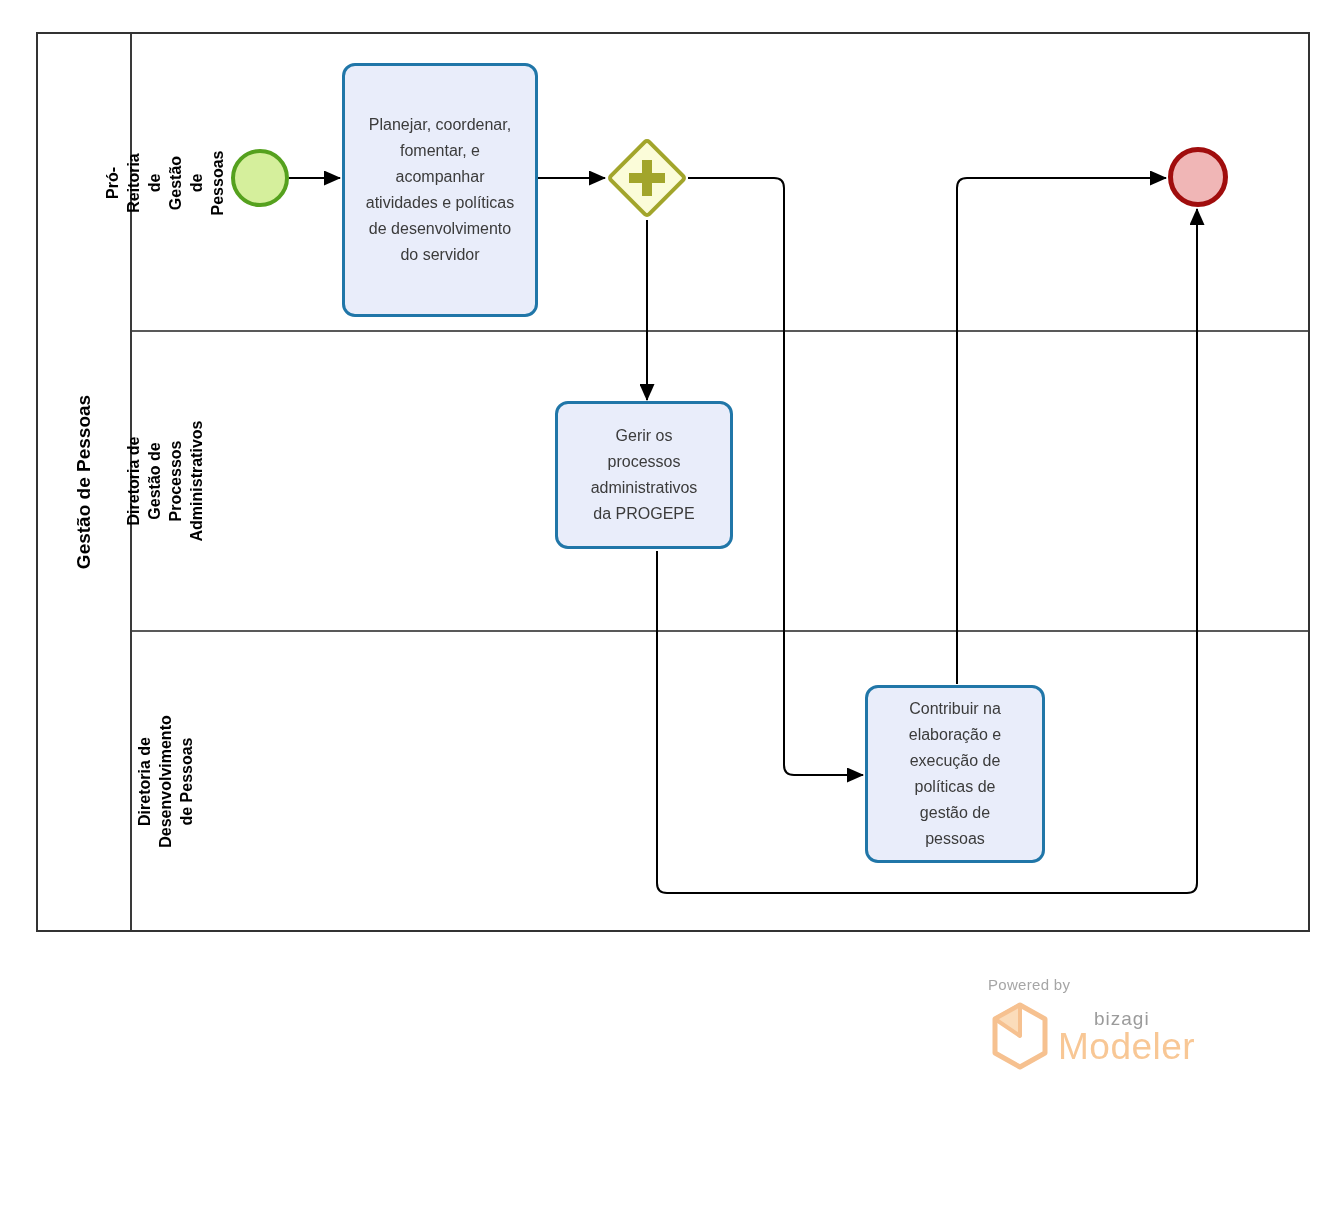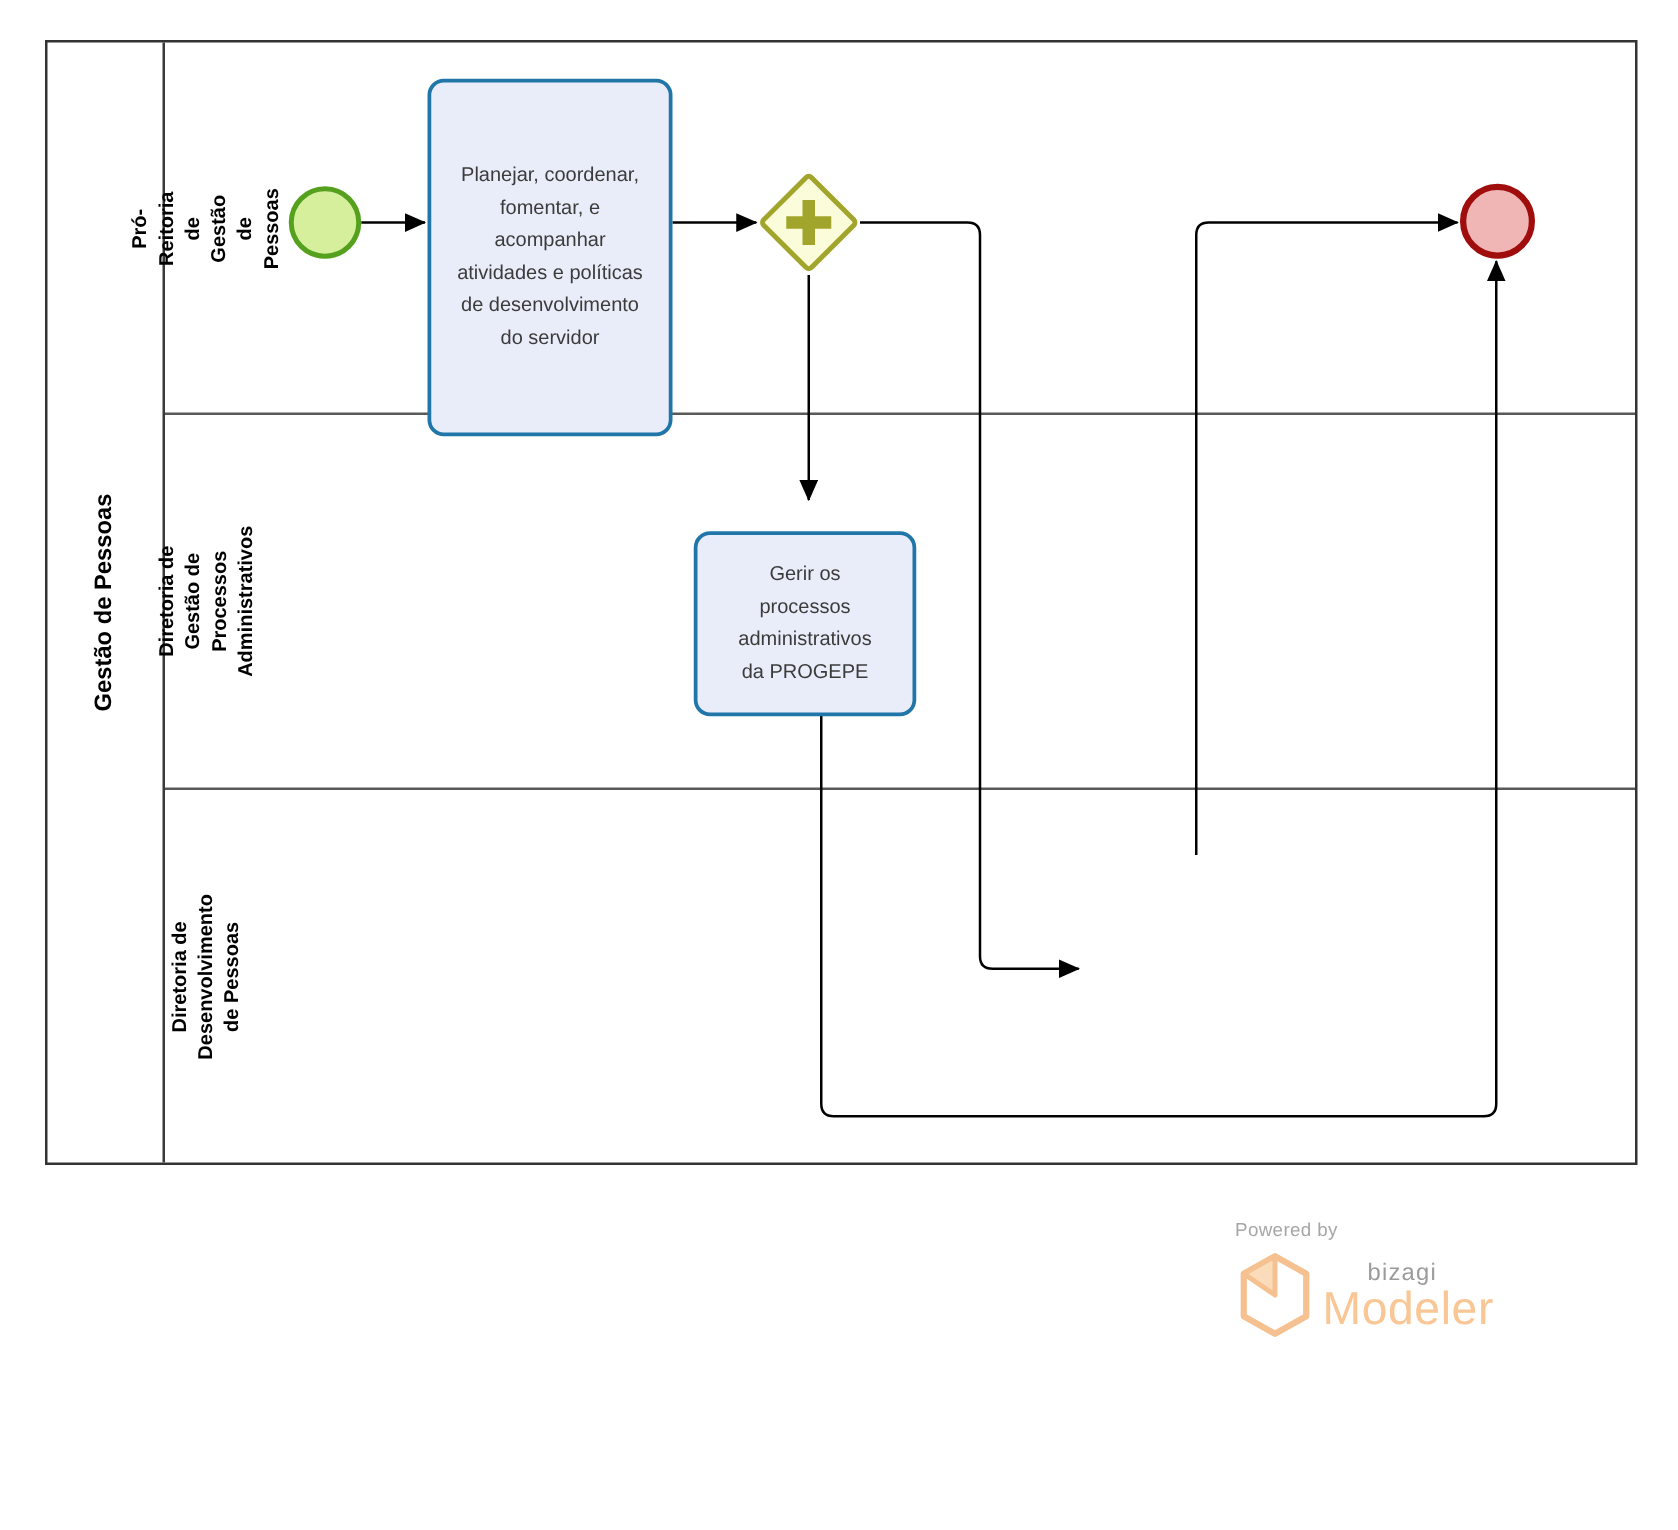--- a/index.html
+++ b/index.html
@@ -67,22 +67,22 @@
   
   .node { position: absolute; z-index: 3; box-sizing: border-box; }
   .task {
     border: 3px solid #2076a8;
     background: #e9edfa;
     border-radius: 13px;
     display: flex; align-items: center; justify-content: center;
     text-align: center;
     font-size: 16px; line-height: 26px; color: #3b3b3b;
   }
-  .task.t1 { left: 342px; top: 63px;  width: 196px; height: 286px; padding: 0 20px; }
-  .task.t2 { left: 555px; top: 425px; width: 178px; height: 148px; padding: 0 24px; }
+  .task.t1 { left: 342px; top: 63px;  width: 196px; height: 254px; padding: 0 20px; }
+  .task.t2 { left: 555px; top: 401px; width: 178px; height: 148px; padding: 0 24px; }
   .task.t3 { left: 865px; top: 685px; width: 180px; height: 178px; padding: 0 26px; }
   .event-start {
     left: 231px; top: 149px; width: 58px; height: 58px;
     border: 4px solid #55a11e; border-radius: 50%;
     background: #d5ef9c;
   }
   .event-end {
     left: 1168px; top: 147px; width: 60px; height: 60px;
     border: 5px solid #a00d0d; border-radius: 50%;
     background: #f0b6b6;
@@ -162,20 +162,23 @@
     <div class="plus">
       <span class="h"></span>
         <span class="v"></span>
     </div>
   </div>
 
   <div class="node task t2">
     <span>Gerir os processos administrativos da PROGEPE</span>
   </div>
 
+  <div class="node task t3">
+    <span>Contribuir na elaboração e execução de políticas de gestão de pessoas</span>
+  </div>
 
   <div class="node event-end"></div>
 
   <div class="powered-by">Powered by</div>
   <svg class="logo-hex" width="58" height="70" viewBox="0 0 58 70">
     <polygon points="29,4 54,18 54,52 29,66 4,52 4,18" fill="none" stroke="#f6c190" stroke-width="5" stroke-linejoin="round"></polygon>
     <polygon points="29,4 4,18 29,35" fill="#fbdcba" stroke="#f6c190" stroke-width="4" stroke-linejoin="round"></polygon>
   </svg>
   <div class="brand">bizagi</div>
   <div class="product">Modeler</div>

